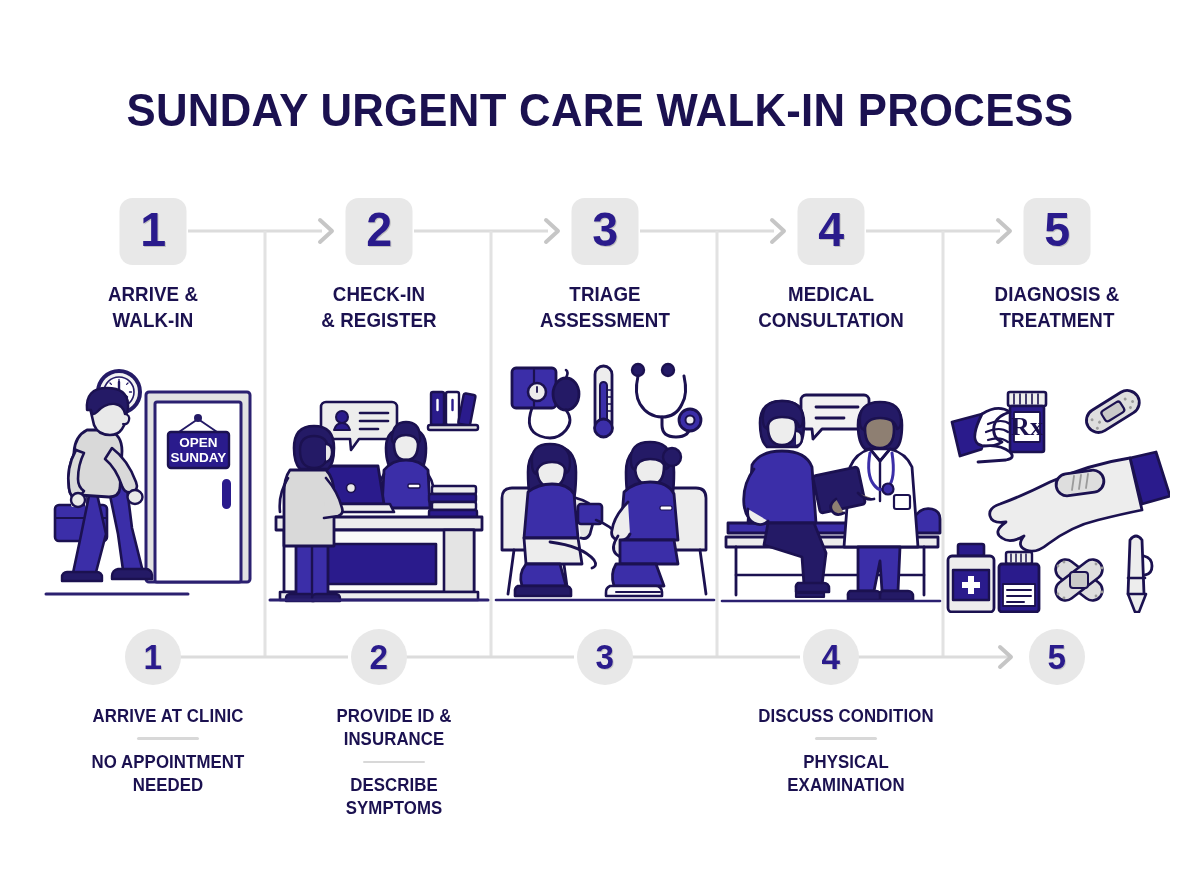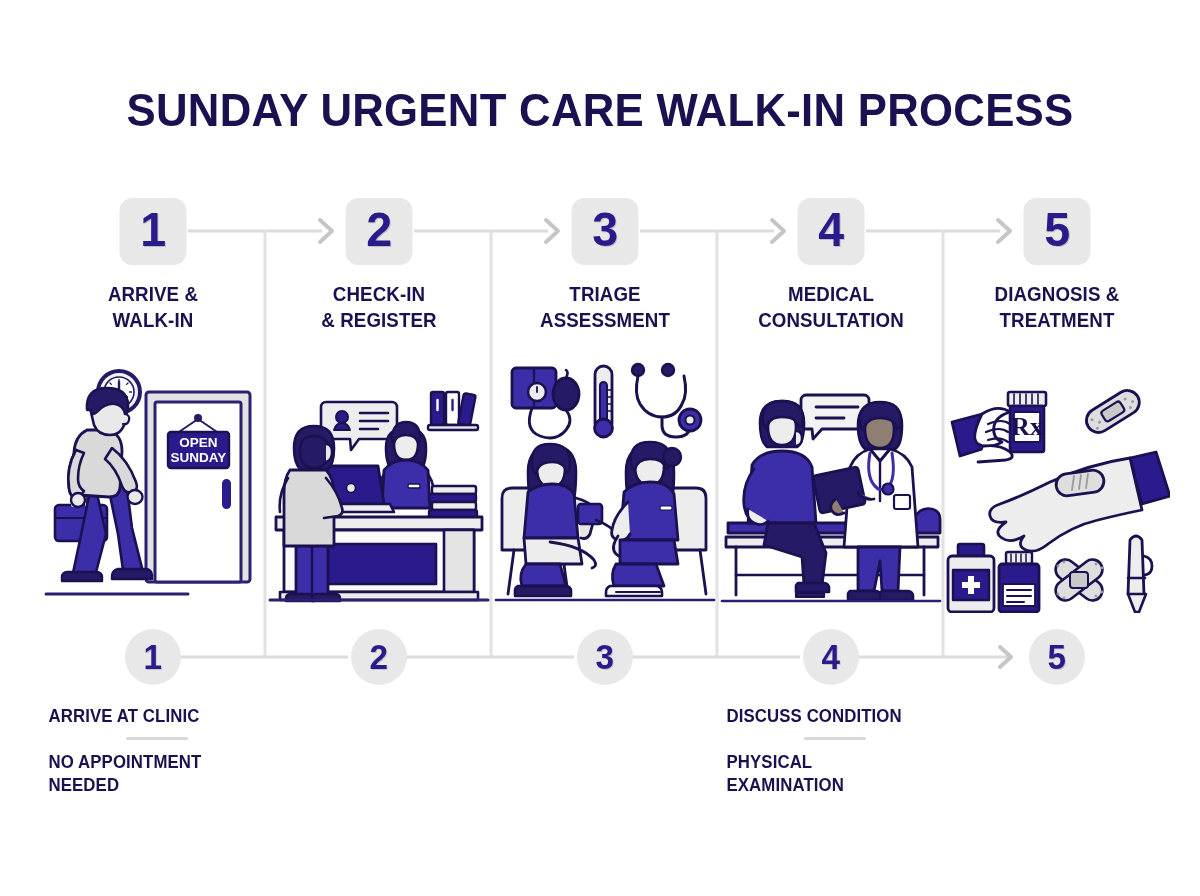--- a/index.html
+++ b/index.html
@@ -74,21 +74,22 @@
     display:flex;align-items:center;justify-content:center;
   }
   .badge-circle span{
     font-size:35px;font-weight:bold;color:#2a1b8c;
     line-height:1;
     transform:translateY(-1px) scaleX(0.95);
     text-shadow:1px 1px 0 rgba(0,0,0,0.15);
   }
 
   .caption{
-    position:absolute;top:705px;left:4px;width:100%;
+    position:absolute;top:705px;left:15px;width:100%;
+    text-align:center;
   }
   .cap-line{
     font-size:17.5px;font-weight:bold;line-height:1.33;
     color:#1b1150;letter-spacing:0.1px;
     transform:scaleX(0.96);
   }
   .cap-rule{
     width:62px;height:2.5px;background:#d8d8d8;
     margin:9px auto 11px auto;border-radius:2px;
   }
@@ -285,20 +286,27 @@
               <path d="M34 72 q0 -14 14 -14 q14 0 14 14 q0 18 -14 18 q-14 0 -14 -18 Z" fill="#241a66" stroke-width="2.4"></path>
               <path d="M60 66 q6 0 6 8 q0 8 -6 10" fill="#e9e9e9" stroke-width="2.4"></path>
               <line x1="4" y1="222" x2="222" y2="222" stroke="#2b2070" stroke-width="3"></line>
             </g>
           </svg>
         </div>
 
         <div class="badge-circle">
           <span>2</span>
         </div>
+        <div class="caption">
+          <div class="cap-line">PROVIDE ID &amp;</div>
+          <div class="cap-line">INSURANCE</div>
+          <div class="cap-rule"></div>
+          <div class="cap-line">DESCRIBE</div>
+          <div class="cap-line">SYMPTOMS</div>
+        </div>
       </div>
     </div>
 
     <div class="col" style="left:492px;width:226px;">
       <div class="col-inner">
         <div class="badge-sq">
           <span>3</span>
         </div>
         <div class="step-head">
           <div>TRIAGE</div>

